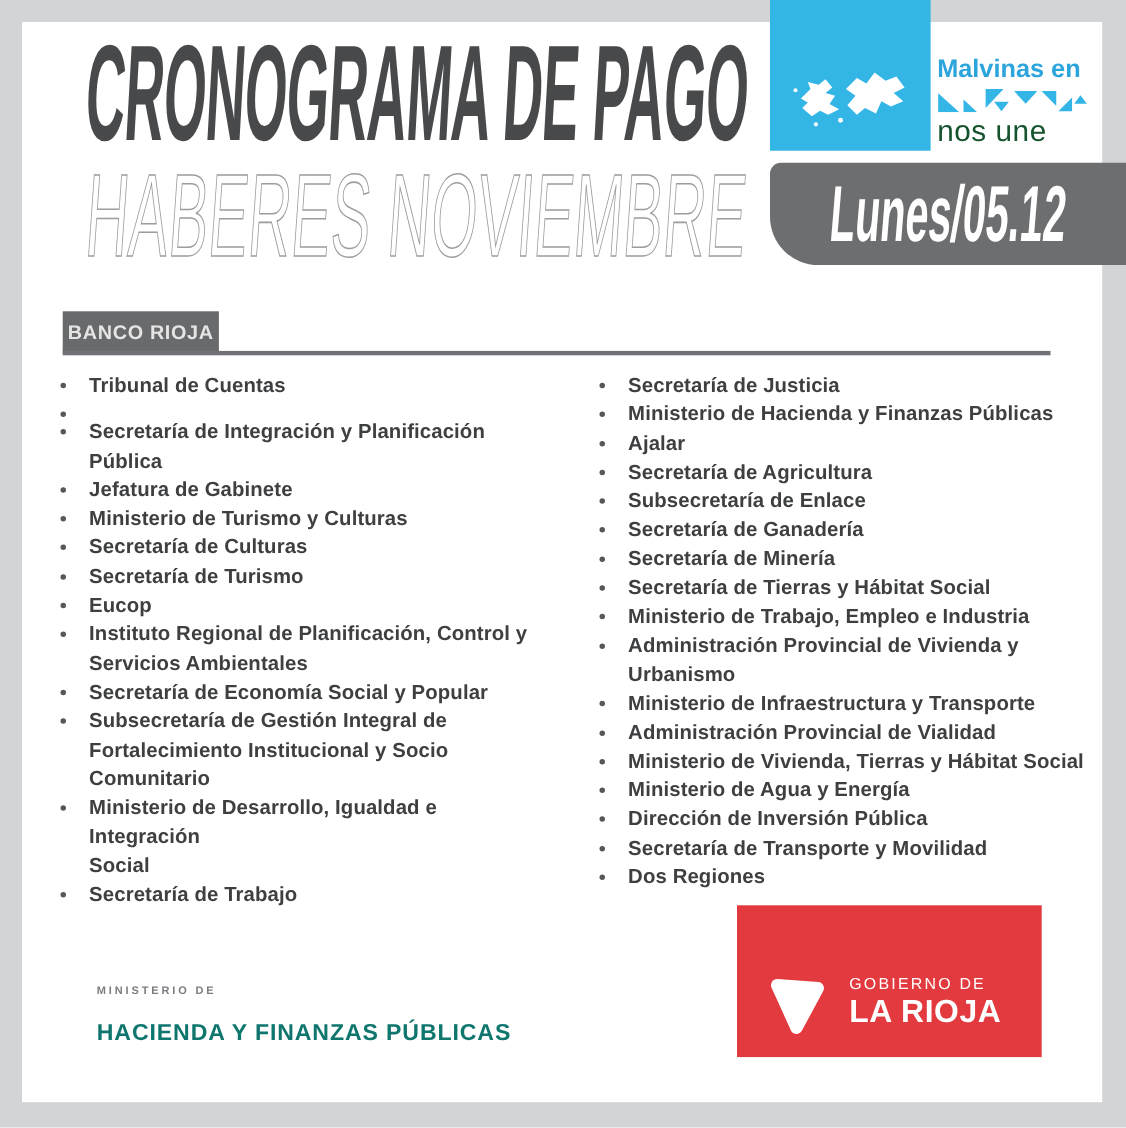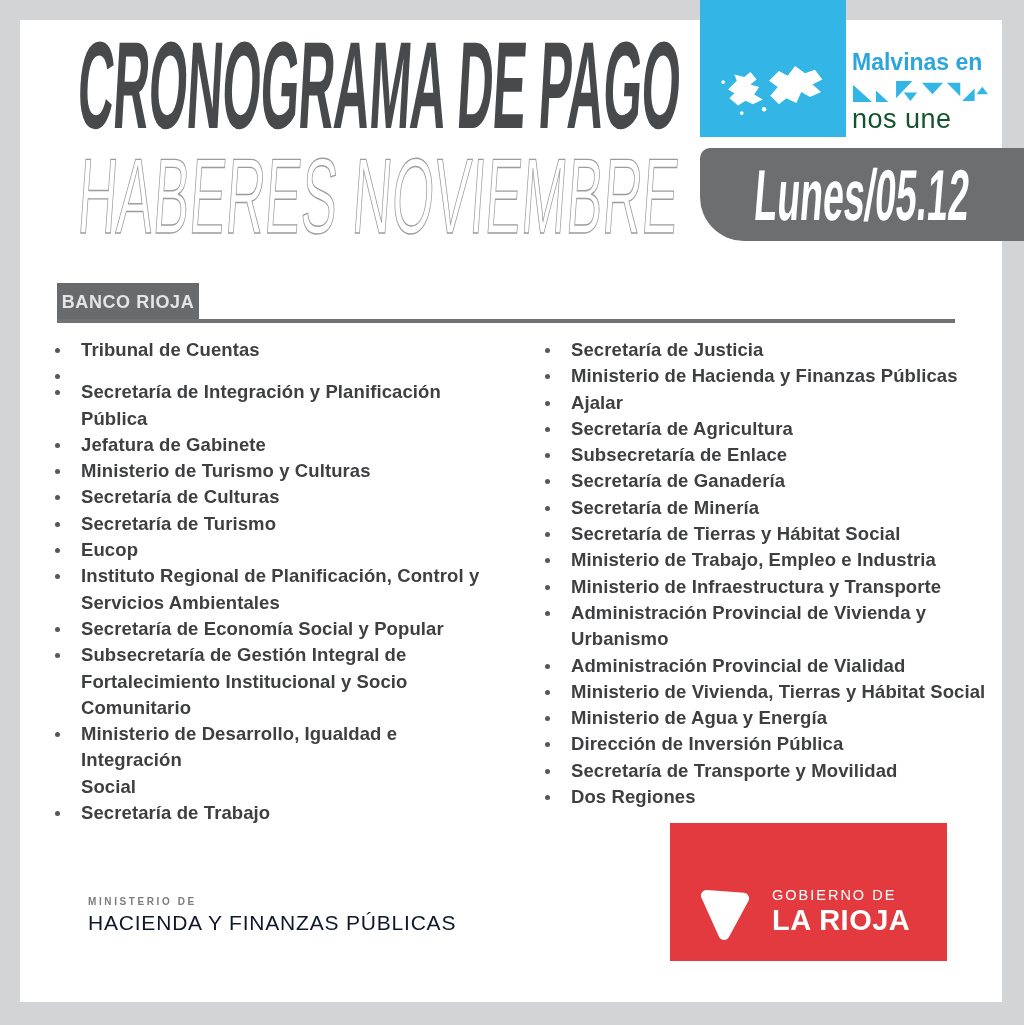--- a/index.html
+++ b/index.html
@@ -76,21 +76,21 @@
   }
   .item-text{
     margin-left:21px;
     white-space:pre-line;
     font-size:18.5px;font-weight:700;line-height:26.3px;
     color:#3e3f41;letter-spacing:0.1px;
   }
   
   .ministry{position:absolute;left:88px;top:896px;}
   .ministry-line1{font-size:10px;font-weight:700;letter-spacing:2.6px;color:#7c7d80;line-height:1.2;}
-  .ministry-line2{font-size:21px;font-weight:400;letter-spacing:0.8px;color:#0f172a;line-height:1.2;margin-top:2px;}
+  .ministry-line2{font-size:21px;font-weight:700;letter-spacing:0.8px;color:#0f766e;line-height:1.2;margin-top:18px;}
   .gov-box{
     position:absolute;left:670px;top:823px;width:277px;height:138px;
     background:#e23a3e;
   }
   .gov-box svg{position:absolute;left:30px;top:64px;width:50px;height:56px;}
   .gov-text{position:absolute;left:102px;top:63px;}
   .gov-line1{font-size:14.5px;font-weight:400;letter-spacing:2px;color:#ffffff;line-height:1.3;}
   .gov-line2{font-size:29px;font-weight:700;letter-spacing:0.5px;color:#ffffff;line-height:1.1;}
 </style>
 </head>
@@ -225,25 +225,25 @@
     <li>
       <span class="bullet"></span>
       <span class="item-text">Secretaría de Tierras y Hábitat Social</span>
     </li>
     <li>
       <span class="bullet"></span>
       <span class="item-text">Ministerio de Trabajo, Empleo e Industria</span>
     </li>
     <li>
       <span class="bullet"></span>
+      <span class="item-text">Administración Provincial de Vivienda y Urbanismo</span>
+    </li>
+    <li>
+      <span class="bullet"></span>
       <span class="item-text">Ministerio de Infraestructura  y Transporte</span>
-    </li>
-    <li>
-      <span class="bullet"></span>
-      <span class="item-text">Administración Provincial de Vivienda y Urbanismo</span>
     </li>
     <li>
       <span class="bullet"></span>
       <span class="item-text">Administración Provincial de Vialidad</span>
     </li>
     <li>
       <span class="bullet"></span>
       <span class="item-text">Ministerio de Vivienda, Tierras y Hábitat Social</span>
     </li>
     <li>

